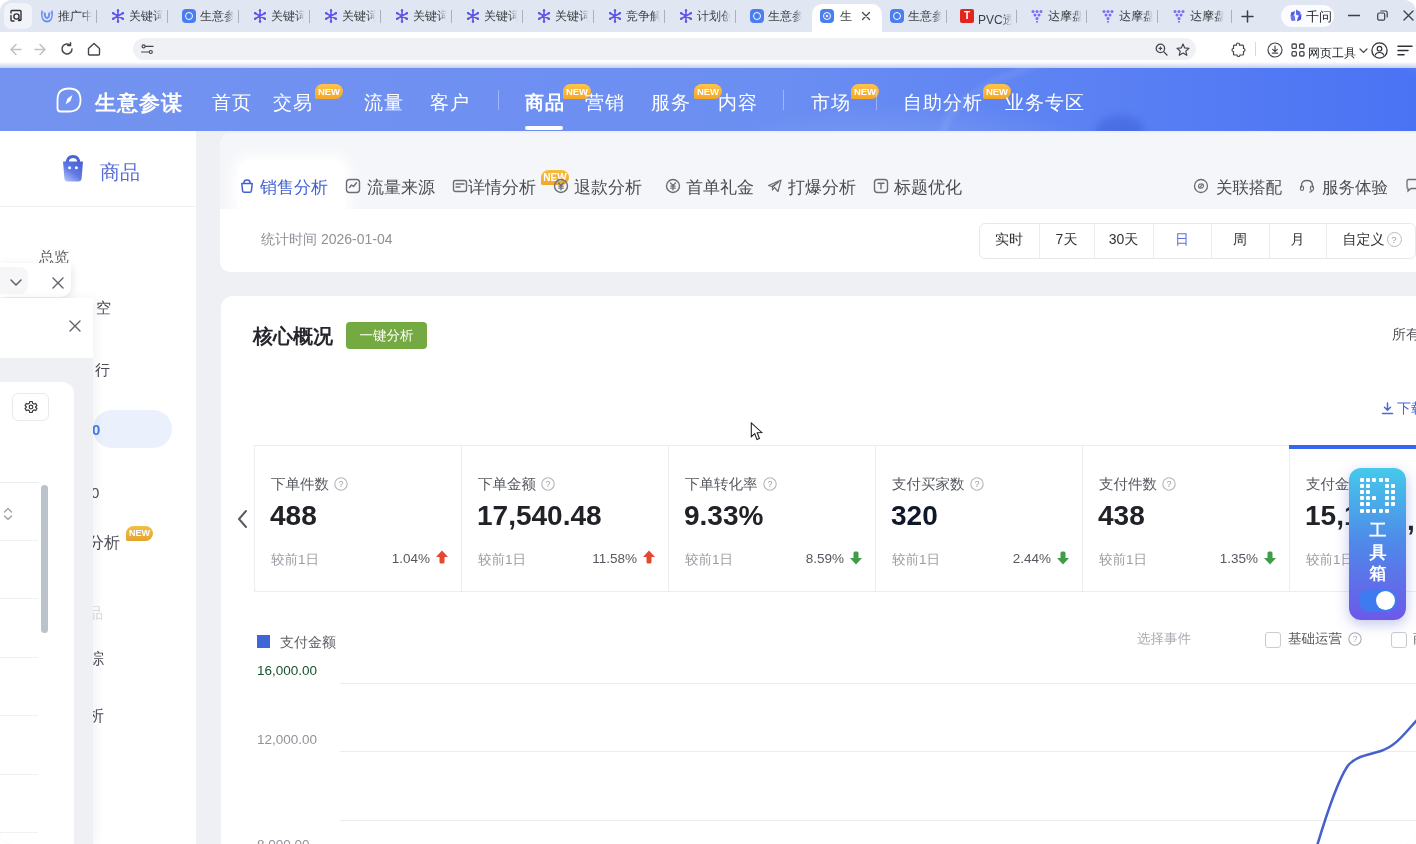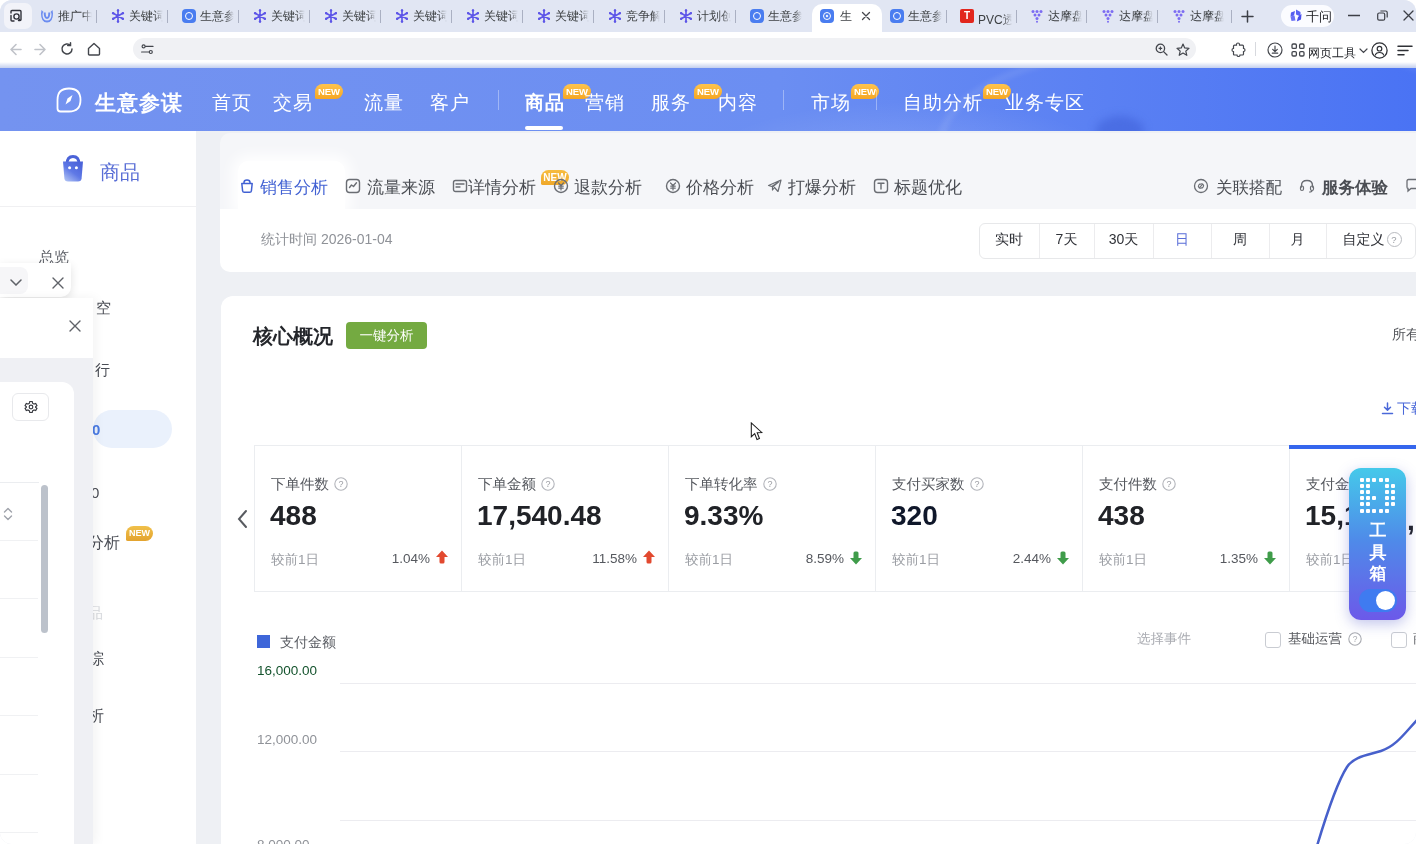--- a/index.html
+++ b/index.html
@@ -393,42 +393,42 @@
       <div class="abs" style="left:541px;top:170px;width:28px;height:15px;background:linear-gradient(180deg,#f7bc3f,#efa82a);border-radius:8px 8px 8px 2px;color:#fff;font-size:10px;font-weight:700;text-align:center;line-height:16px;">NEW</div>
       <svg class="abs" style="left:553px;top:178px" width="16" height="16" viewBox="0 0 16 16">
         <circle cx="8" cy="8" r="6.5" stroke="#6a6d73" stroke-width="1.4" fill="none"></circle>
         <path d="M5.5 5 L8 7.5 L10.5 5 M5.8 8.2 H10.2 M5.8 10.2 H10.2 M8 7.5 V12" stroke="#6a6d73" stroke-width="1.2" fill="none" stroke-linecap="round"></path>
       </svg>
       <div class="abs" style="left:574px;top:176px;font-size:17px;color:#4a4d53;">退款分析</div>
       <svg class="abs" style="left:665px;top:178px" width="16" height="16" viewBox="0 0 16 16">
         <circle cx="8" cy="8" r="6.5" stroke="#6a6d73" stroke-width="1.4" fill="none"></circle>
         <path d="M5.5 5 L8 7.5 L10.5 5 M5.8 8.2 H10.2 M5.8 10.2 H10.2 M8 7.5 V12" stroke="#6a6d73" stroke-width="1.2" fill="none" stroke-linecap="round"></path>
       </svg>
-      <div class="abs" style="left:686px;top:176px;font-size:17px;color:#4a4d53;">价格分析</div>
+      <div class="abs" style="left:686px;top:176px;font-size:17px;color:#4a4d53;">首单礼金</div>
       <svg class="abs" style="left:767px;top:178px" width="16" height="16" viewBox="0 0 16 16">
         <path d="M1.5 7.5 L14 2 L11 13.5 L7.5 9.5 L5.5 12 V9 L11.5 4 L4.8 8.5 Z" stroke="#6a6d73" stroke-width="1.2" fill="none" stroke-linejoin="round"></path>
       </svg>
       <div class="abs" style="left:788px;top:176px;font-size:17px;color:#4a4d53;">打爆分析</div>
       <svg class="abs" style="left:873px;top:178px" width="16" height="16" viewBox="0 0 16 16">
         <rect x="1.5" y="1.5" width="13" height="13" rx="3" stroke="#6a6d73" stroke-width="1.4" fill="none"></rect>
         <path d="M5 5.2 H11 M8 5.2 V11" stroke="#6a6d73" stroke-width="1.4" stroke-linecap="round"></path>
       </svg>
       <div class="abs" style="left:894px;top:176px;font-size:17px;color:#4a4d53;">标题优化</div>
       <svg class="abs" style="left:1193px;top:178px" width="16" height="16" viewBox="0 0 16 16">
         <circle cx="8" cy="8" r="6.5" stroke="#6a6d73" stroke-width="1.3" fill="none"></circle>
         <path d="M6.2 9.8 L9.8 6.2 M6.8 6 L5.8 7 A2 2 0 0 0 8.6 9.8 M9.2 10 L10.2 9 A2 2 0 0 0 7.4 6.2" stroke="#6a6d73" stroke-width="1.1" fill="none" stroke-linecap="round"></path>
       </svg>
       <div class="abs" style="left:1216px;top:177px;font-size:16.5px;color:#4a4d53;">关联搭配</div>
       <svg class="abs" style="left:1299px;top:178px" width="16" height="16" viewBox="0 0 16 16">
         <path d="M2.5 9 V7.5 Q2.5 2.5 8 2.5 Q13.5 2.5 13.5 7.5 V9" stroke="#6a6d73" stroke-width="1.4" fill="none" stroke-linecap="round"></path>
         <rect x="1.5" y="8" width="3" height="4.5" rx="1.5" stroke="#6a6d73" stroke-width="1.2" fill="none"></rect>
         <rect x="11.5" y="8" width="3" height="4.5" rx="1.5" stroke="#6a6d73" stroke-width="1.2" fill="none"></rect>
         <path d="M13 12.5 Q13 14 10.5 14" stroke="#6a6d73" stroke-width="1.2" fill="none" stroke-linecap="round"></path>
       </svg>
-      <div class="abs" style="left:1322px;top:177px;font-size:16.5px;color:#4a4d53;font-weight:bold;">服务体验</div>
+      <div class="abs" style="left:1322px;top:177px;font-size:16.5px;color:#4a4d53;">服务体验</div>
       <svg class="abs" style="left:1405px;top:178px" width="16" height="16" viewBox="0 0 16 16">
         <path d="M2 3 Q2 1.5 3.5 1.5 H12.5 Q14 1.5 14 3 V9 Q14 10.5 12.5 10.5 H6 L3 13 V10.5 Q2 10.5 2 9 Z" stroke="#6a6d73" stroke-width="1.3" fill="none"></path>
       </svg>
     </div>
 
 <div class="abs" style="left:261px;top:231px;font-size:14px;color:#8f9298;">统计时间 2026-01-04</div>
 <div id="dateseg">
       <div class="abs" style="left:979px;top:223px;width:437px;height:36px;border:1px solid #e7e8ea;border-radius:6px;box-sizing:border-box;background:#fff;"></div>
       <div class="abs" style="left:979px;top:231px;width:60px;text-align:center;font-size:14px;color:#303238;">实时</div>
       <div class="abs" style="left:1039px;top:224px;width:1px;height:34px;background:#ececee;"></div>

